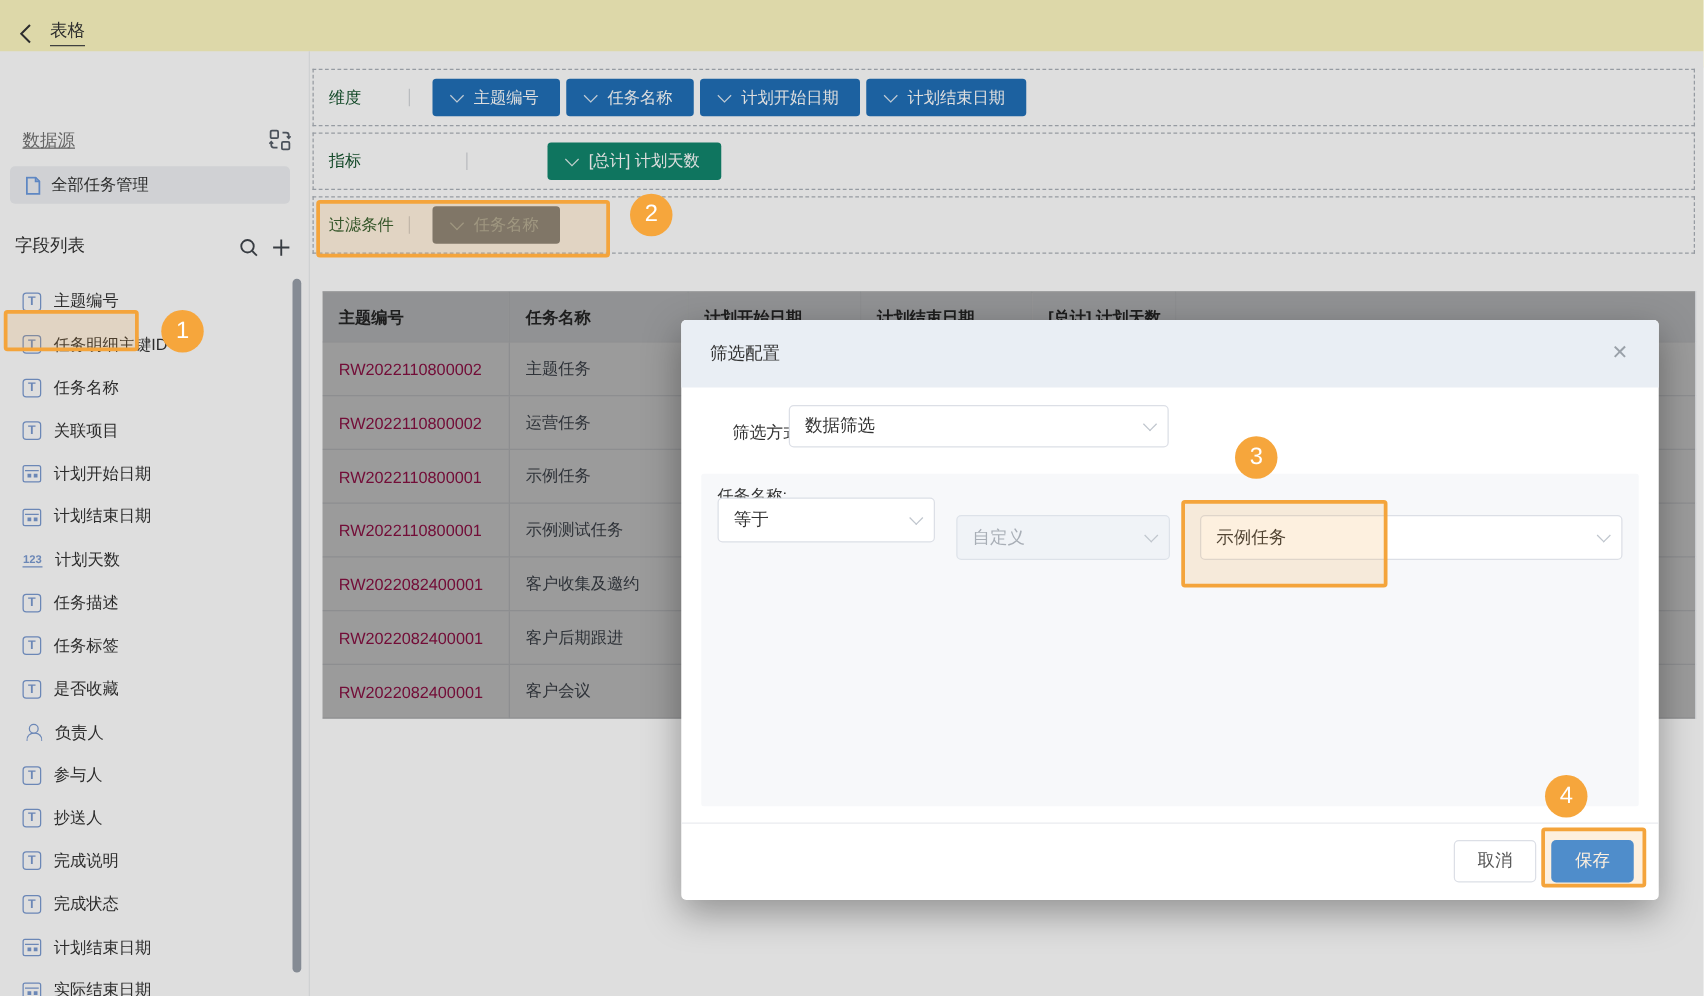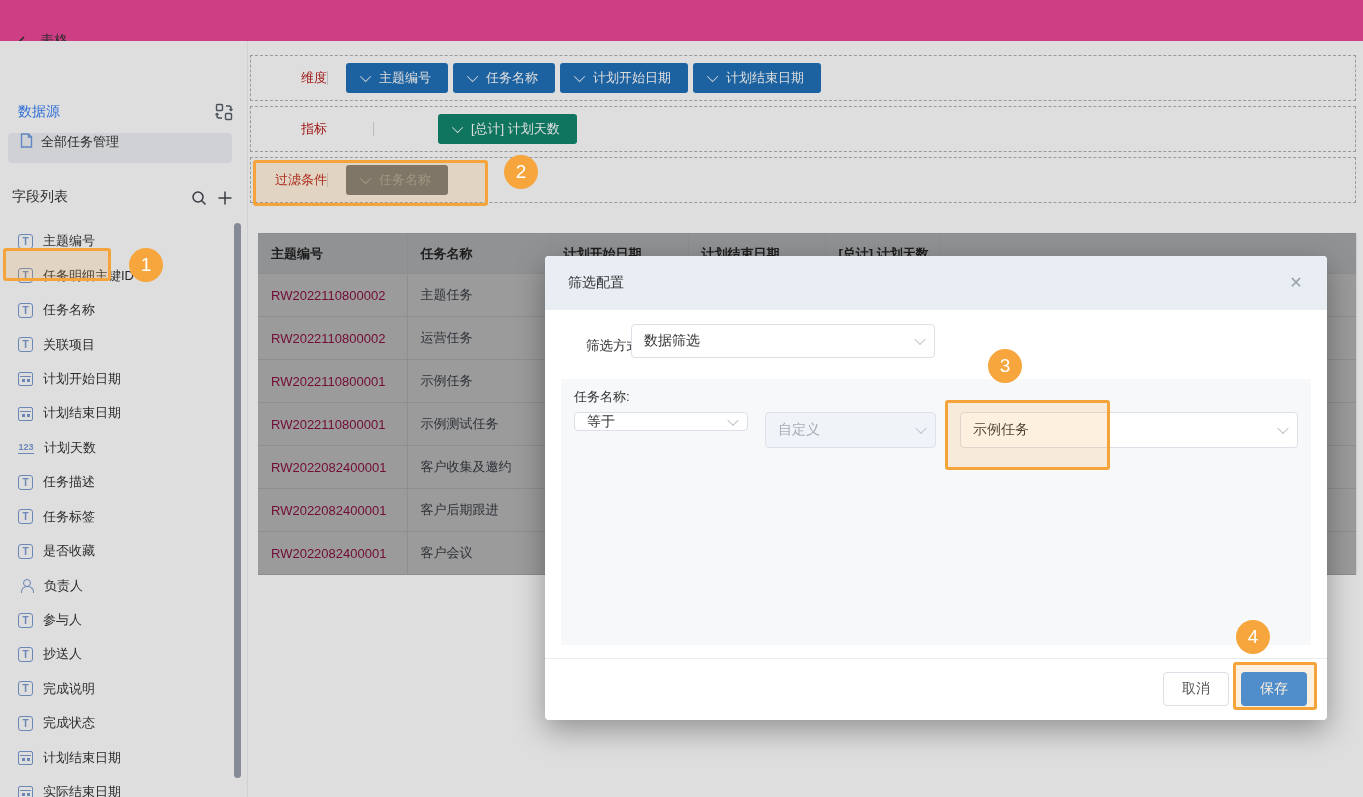--- a/index.html
+++ b/index.html
@@ -1,30 +1,30 @@
 <!DOCTYPE html>
 <html><head>
 <meta charset="utf-8">
 <style>
   * { margin:0; padding:0; box-sizing:border-box; }
   html,body { width:1363px; height:797px; }
   body { font-family:"Liberation Sans","DejaVu Sans",sans-serif; background:#fff; overflow:hidden; }
   .screen { position:relative; width:1363px; height:797px; background:#fff; overflow:hidden; }
 
   
-  .topbar { position:absolute; left:0; top:0; right:0; height:54px; background:#ec4899; border-bottom:1px solid #ECEEF0; display:flex; align-items:flex-end; padding-left:14px; }
+  .topbar { position:absolute; left:0; top:0; right:0; height:54px; background:#fef9c3; border-bottom:1px solid #ECEEF0; display:flex; align-items:center; padding-left:14px; }
   .back-btn { display:flex; align-items:center; cursor:pointer; }
   .back-btn svg { display:block; }
   .topbar-title { margin-left:14px; font-size:14px; color:#333; border-bottom:1px solid #4a4a4a; padding-bottom:2px; }
 
   
   .sidebar { position:absolute; left:0; top:41px; bottom:0; width:248px; background:#fff; border-right:1px solid #EEF0F2; }
-  .ds-header { position:absolute; left:18px; top:62px; right:14px; height:20px; display:flex; justify-content:space-between; font-size:14px; color:#3b82f6; }
+  .ds-header { position:absolute; left:18px; top:62px; right:14px; height:20px; display:flex; align-items:center; justify-content:space-between; font-size:14px; color:#737373;text-decoration:underline; }
   .switch-icon { cursor:pointer; }
-  .ds-item { position:absolute; left:8px; top:92px; width:224px; height:30px; background:#EFF1F4; border-radius:4px; display:flex; align-items:flex-start; padding-left:12px; font-size:13px; color:#333; cursor:pointer; }
+  .ds-item { position:absolute; left:8px; top:92px; width:224px; height:30px; background:#EFF1F4; border-radius:4px; display:flex; align-items:center; padding-left:12px; font-size:13px; color:#333; cursor:pointer; }
   .ds-item .doc-ic { margin-right:8px; display:flex; }
   .fl-header { position:absolute; left:12px; top:145px; right:14px; height:20px; display:flex; align-items:flex-end; font-size:14px; color:#333; }
   .fl-tools { margin-left:auto; display:flex; align-items:center; gap:10px; }
   .fl-tools .tool { cursor:pointer; display:flex; align-items:center; }
   .field-list { position:absolute; left:0; top:183px; right:12px; bottom:0; overflow:hidden; }
   .f-item { height:34.45px; display:flex; align-items:center; padding-left:18px; cursor:pointer; }
   .f-icon { width:16px; height:16px; margin-right:10px; display:flex; align-items:center; justify-content:center; color:#7B9BD2; flex:none; }
   .f-label { font-size:13px; color:#333; white-space:nowrap; }
   .text-field-icon { width:15px; height:15px; border:1px solid #7B9BD2; border-radius:3px; }
   .text-field-icon::after { content:"T"; font-size:10px; font-weight:bold; color:#7B9BD2; display:block; margin:auto; line-height:13px; text-align:center; width:100%; }
@@ -33,21 +33,21 @@
   .calendar-icon::after { content:""; position:absolute; left:3px; top:6px; width:3px; height:3px; background:#7B9BD2; box-shadow:5px 0 0 #7B9BD2; }
   .number-icon::after { content:"123"; font-size:9px; font-weight:bold; color:#7B9BD2; border-bottom:1px solid #7B9BD2; line-height:11px; letter-spacing:0; }
   .person-icon { position:relative; }
   .person-icon::before { content:""; position:absolute; left:5px; top:1px; width:6px; height:6px; border:1.4px solid #7B9BD2; border-radius:50%; }
   .person-icon::after { content:""; position:absolute; left:2.5px; top:8.5px; width:11px; height:6px; border:1.4px solid #7B9BD2; border-bottom:none; border-radius:6px 6px 0 0; }
   .v-scrollbar { position:absolute; left:234px; top:182px; width:7px; height:555px; border-radius:4px; background:#99A0AB; }
 
   
   .canvas { position:absolute; left:248px; top:41px; right:0; bottom:0; background:#fff; }
   .zone { position:absolute; left:2px; right:7px; height:46px; border:1px dashed #ADB3BA; display:flex; align-items:center; padding-left:12px; }
-  .zone-label { font-size:13px; color:#b91c1c; width:64px; flex:none;text-align:right; }
+  .zone-label { font-size:13px; color:#14532d; width:64px; flex:none; }
   .zone-sep { width:1px; height:14px; background:#D5D8DC; margin-right:18px; flex:none; }
   .pill-row { display:flex; gap:5px; }
   .pill { height:30px; border-radius:3px; display:flex; align-items:center; padding:0 17px; font-size:13px; color:#fff; cursor:pointer; white-space:nowrap; }
   .pill .chev { width:8px; height:8px; border-left:1.5px solid rgba(255,255,255,.85); border-bottom:1.5px solid rgba(255,255,255,.85); transform:rotate(-45deg) translateY(-2px); margin-right:8px; flex:none; }
   .pill-dim { background:#2170B8; }
   .pill-metric { background:#12876E; }
   .pill-filter { background:#7B7F82; color:#A6ACA4; }
   .pill-filter .chev { border-color:#A6ACA4; }
 
   
@@ -68,21 +68,21 @@
   .modal-header { position:absolute; left:0; right:0; top:0; height:54px; background:#E9EEF4; border-radius:4px 4px 0 0; display:flex; align-items:center; padding:0 22px 0 23px; }
   .modal-title { font-size:14px; color:#333; }
   .close-icon { margin-left:auto; width:18px; height:18px; color:#9AA1A9; font-size:16px; line-height:18px; text-align:center; cursor:pointer; }
   .close-icon::before { content:"\2715"; }
   .fm-label { position:absolute; left:17px; top:81px; font-size:13.5px; color:#333;margin-left:24px; }
   .select { position:absolute; background:#fff; border:1px solid #DCDFE6; border-radius:4px; display:flex; align-items:center; padding:0 28px 0 12px; font-size:14px; color:#333; cursor:pointer; }
   .select .s-chev { position:absolute; right:10px; top:50%; width:8px; height:8px; border-left:1.5px solid #C0C6CE; border-bottom:1.5px solid #C0C6CE; transform:translateY(-70%) rotate(-45deg); }
   .select-mode { left:86px; top:68px; width:304px; height:34px; }
   .panel { position:absolute; left:16px; top:123px; width:750px; height:266px; background:#F7F8FA; border-radius:2px; }
   .panel-label { position:absolute; left:13px; top:9px; font-size:13px; color:#333; }
-  .sel-op  { left:13px;  top:33px; width:174px; height:19px; }
+  .sel-op  { left:13px;  top:19px; width:174px; height:36px; }
   .sel-cus { left:204px; top:33px; width:171px; height:36px; background:#F0F3F7; color:#A8AEB6; border-color:#DDE2E9; }
   .sel-val { left:399px; top:33px; width:338px; height:36px; }
   .modal-footer-line { position:absolute; left:0; right:0; top:402px; border-top:1px solid #EAECEF; }
   .btn { position:absolute; top:416px; height:34px; width:66px; border-radius:4px; font-size:14px; display:flex; align-items:center; justify-content:center; cursor:pointer; }
   .btn-cancel { left:618px; background:#fff; border:1px solid #DCDFE6; color:#555;font-family:Liberation Serif, serif; }
   .btn-save { left:696px; background:#3089E8; color:#fff; }
 
   
   .anno-box { position:absolute; border:3px solid #F4A43B; background:rgba(244,164,59,.16); border-radius:3px; z-index:70; pointer-events:none; }
   .anno-badge { position:absolute; width:34px; height:34px; border-radius:50%; background:#F6A63C; color:#fff; font-size:19px; display:flex; align-items:center; justify-content:center; z-index:71; }

